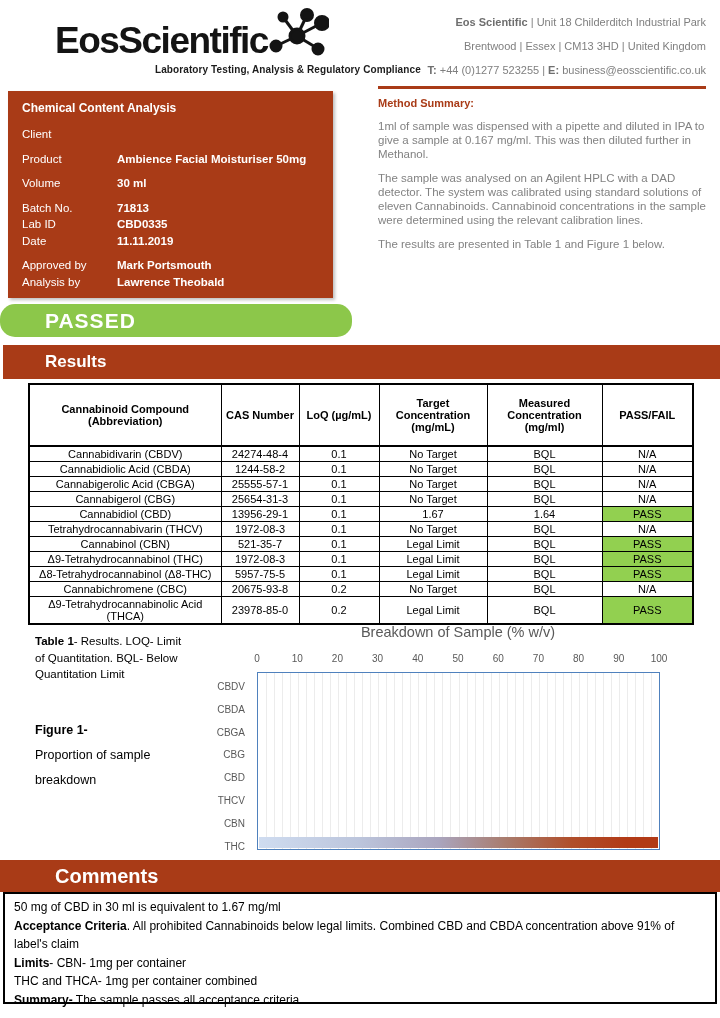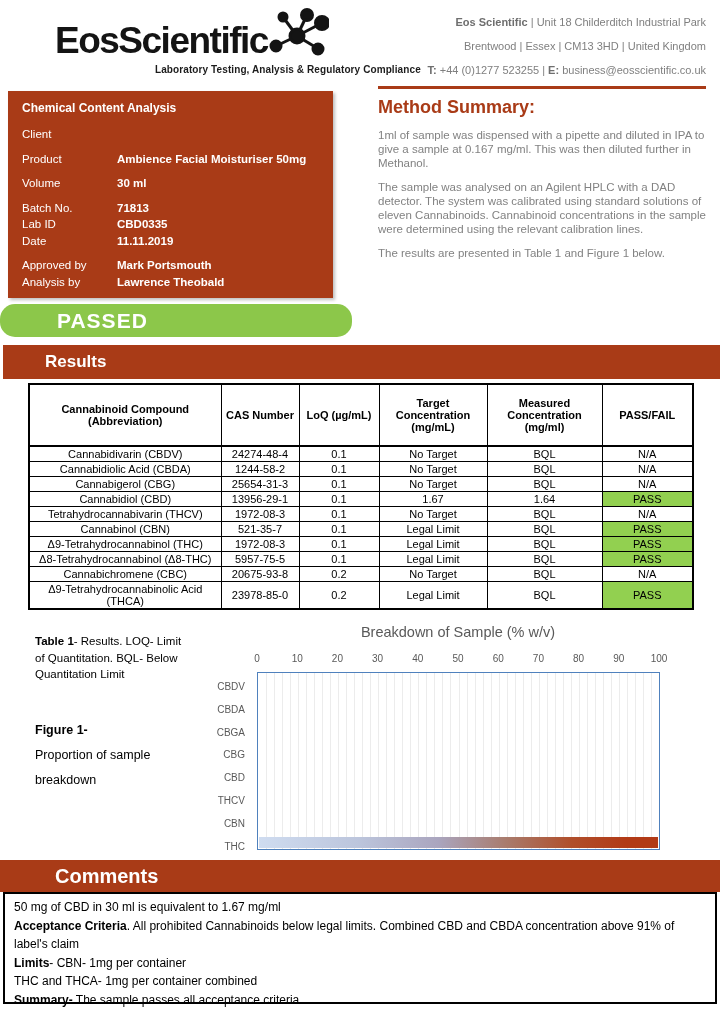--- a/index.html
+++ b/index.html
@@ -24,27 +24,27 @@
     background:var(--red); color:#fff; padding:10px 14px; box-shadow:2px 2px 3px rgba(0,0,0,.25); }
   .sample-title { font-size:12px; font-weight:bold; margin-bottom:11px; }
   .sample-group { margin-bottom:8px; }
   .sample-row { font-size:11.5px; line-height:16.5px; display:flex; }
   .sample-label { width:95px; flex:none; }
   .sample-value { font-weight:bold; }
 
   
   .method-rule { position:absolute; left:378px; top:86px; width:328px; height:3px; background:var(--red); }
   .method { position:absolute; left:378px; top:97px; width:332px; }
-  .method-title { color:var(--red); font-weight:bold; font-size:18px; margin-bottom:10px; }
+  .method-title { color:var(--red); font-weight:bold; font-size:11px; margin-bottom:10px; }
   .method p { color:#828282; font-size:11.5px; line-height:14px; margin-bottom:10px; }
 
   
   .passed-banner { position:absolute; left:0; top:304px; width:352px; height:33px;
     background:var(--green-banner); color:#fff; font-weight:bold; font-size:21px;
-    line-height:33px; padding-left:57px; letter-spacing:1px;border-radius:15px; }
+    line-height:33px; padding-left:45px; letter-spacing:1px;border-radius:15px; }
   .results-banner { position:absolute; left:3px; top:345px; width:717px; height:34px;
     background:var(--red); color:#fff; font-weight:bold; font-size:17px; line-height:34px; padding-left:42px; }
   .comments-banner { position:absolute; left:0; top:860px; width:720px; height:32px;
     background:var(--red); color:#fff; font-weight:bold; font-size:20px; line-height:32px; padding-left:55px; }
 
   
   .results-table { position:absolute; left:28px; top:383px; width:664px;
     border-collapse:collapse; font-size:11px; text-align:center; table-layout:fixed; }
   .results-table th, .results-table td { border:1px solid #000; padding:1px 2px; }
   .results-table th { font-weight:bold; height:62px; }
@@ -193,20 +193,28 @@
         <td>Cannabidivarin (CBDV)</td>
         <td>24274-48-4</td>
         <td>0.1</td>
         <td>No Target</td>
         <td>BQL</td>
         <td>N/A</td>
       </tr>
       <tr>
         <td>Cannabidiolic Acid (CBDA)</td>
         <td>1244-58-2</td>
+        <td>0.1</td>
+        <td>No Target</td>
+        <td>BQL</td>
+        <td>N/A</td>
+      </tr>
+      <tr>
+        <td>Cannabigerolic Acid (CBGA)</td>
+        <td>25555-57-1</td>
         <td>0.1</td>
         <td>No Target</td>
         <td>BQL</td>
         <td>N/A</td>
       </tr>
       <tr>
         <td>Cannabigerol (CBG)</td>
         <td>25654-31-3</td>
         <td>0.1</td>
         <td>No Target</td>

